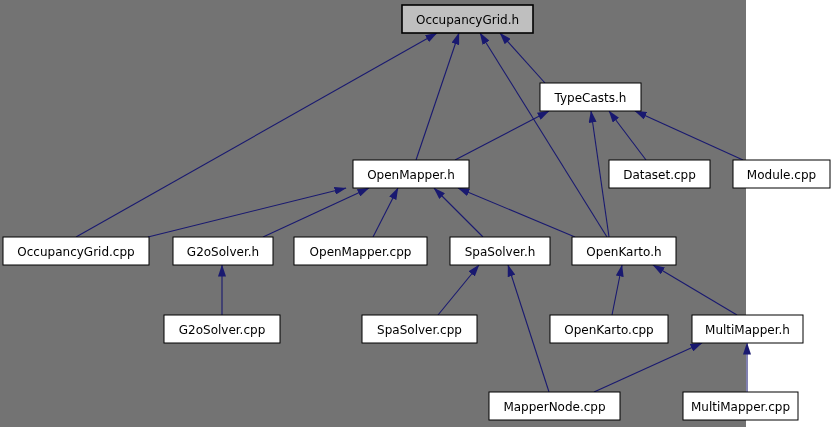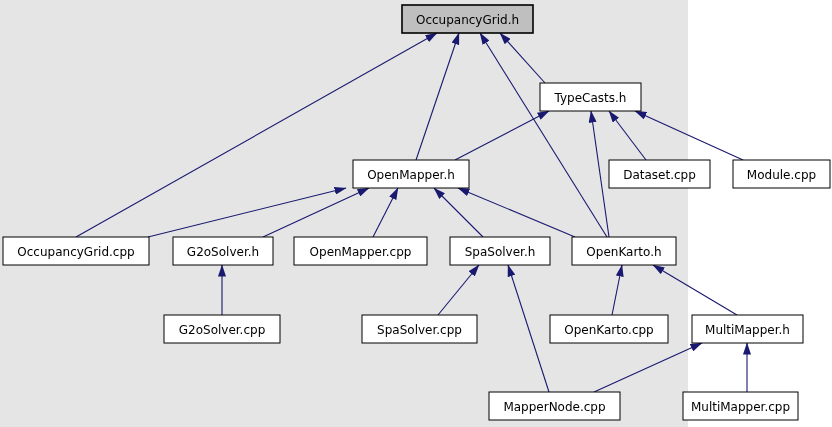--- a/index.html
+++ b/index.html
@@ -2,23 +2,23 @@
 <html><head>
 <meta charset="utf-8">
 <style>
   html, body {
     margin: 0;
     padding: 0;
     background: #ffffff;
   }
   #stage {
     position: relative;
-    width: 688px;
+    width: 746px;
     height: 427px;
-    background: #e5e5e5;
+    background: #737373;
     font-family: "DejaVu Sans", "Liberation Sans", sans-serif;
   }
   #graph-svg {
     display: block;
     width: 832px;
     height: 427px;
   }
   #graph-svg text {
     font-family: "DejaVu Sans", "Liberation Sans", sans-serif;
     font-size: 12px;

